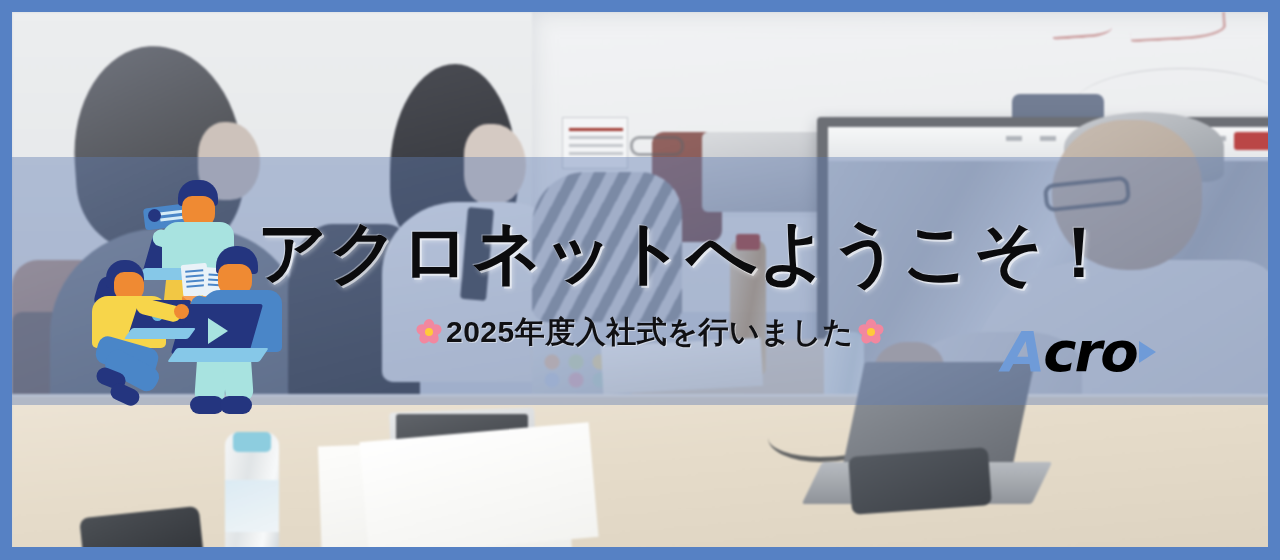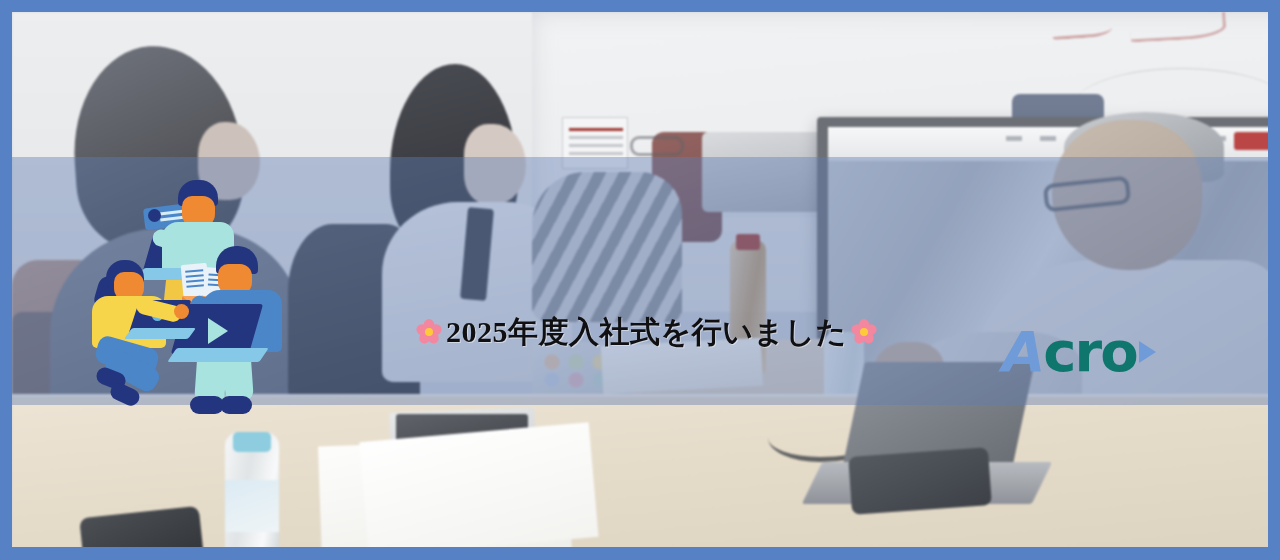--- a/index.html
+++ b/index.html
@@ -203,21 +203,21 @@
       -1px -1px 0 rgba(255,255,255,.35),
        3px 3px 5px rgba(255,255,255,.4);
     white-space:nowrap;
   }
   #subtitle {
     position:absolute; left:404px; top:301px;
     font-size:30px; font-weight:bold; color:#101013;
     letter-spacing:.5px; line-height:1.25;
     text-shadow:1px 1px 0 rgba(255,255,255,.45);
     white-space:nowrap;
-    display:flex; align-items:center; gap:4px;font-family:Liberation Serif, serif;
+    display:flex; align-items:center; gap:4px;
   }
   .sakura { display:inline-block; width:26px; height:26px; position:relative; flex:0 0 auto; }
   .sakura span {
     position:absolute; left:50%; top:50%; width:11px; height:13px;
     background:#f2879f; border-radius:60% 60% 45% 45%;
     transform-origin:50% 100%;
   }
   .sakura span:nth-child(1){transform:translate(-50%,-100%) rotate(0deg);}
   .sakura span:nth-child(2){transform:translate(-50%,-100%) rotate(72deg);}
   .sakura span:nth-child(3){transform:translate(-50%,-100%) rotate(144deg);}
@@ -230,21 +230,21 @@
 
   
   #logo {
     position:absolute; left:990px; top:312px;
     font-size:56px; font-weight:bold; line-height:1;
     letter-spacing:-2px; white-space:nowrap;
     display:flex; align-items:center;
     font-family:"DejaVu Sans", sans-serif;
   }
   #logo .a { color:#6f9bd8; font-style:italic; }
-  #logo .cro, #logo .net { color:#0f766e; }
+  #logo .cro, #logo .net { color:#000000; font-style:italic; }
   #logo .arrow {
     width:0; height:0; margin:0 1px 0 2px;
     border-left:17px solid #6f9bd8;
     border-top:11px solid transparent;
     border-bottom:11px solid transparent;
   }
 
   
   #illus { position:absolute; left:66px; top:160px; width:205px; height:255px; }
   .fig { position:absolute; }
@@ -418,20 +418,21 @@
       <div class="fig f2-leg2"></div>
       <div class="fig f2-lap"></div>
       <div class="fig f2-dot"></div>
       <div class="fig f2-lapk"></div>
       <div class="fig f2-arm"></div>
       <div class="fig f2-hand"></div>
       <div class="fig f2-shoe"></div>
       <div class="fig f2-shoe2"></div>
     </div>
 
+    <div id="title">アクロネットへようこそ！</div>
 
     <div id="subtitle">
       <span class="sakura">
         <span></span>
           <span></span>
           <span></span>
           <span></span>
           <span></span>
           <i></i>
       </span>

